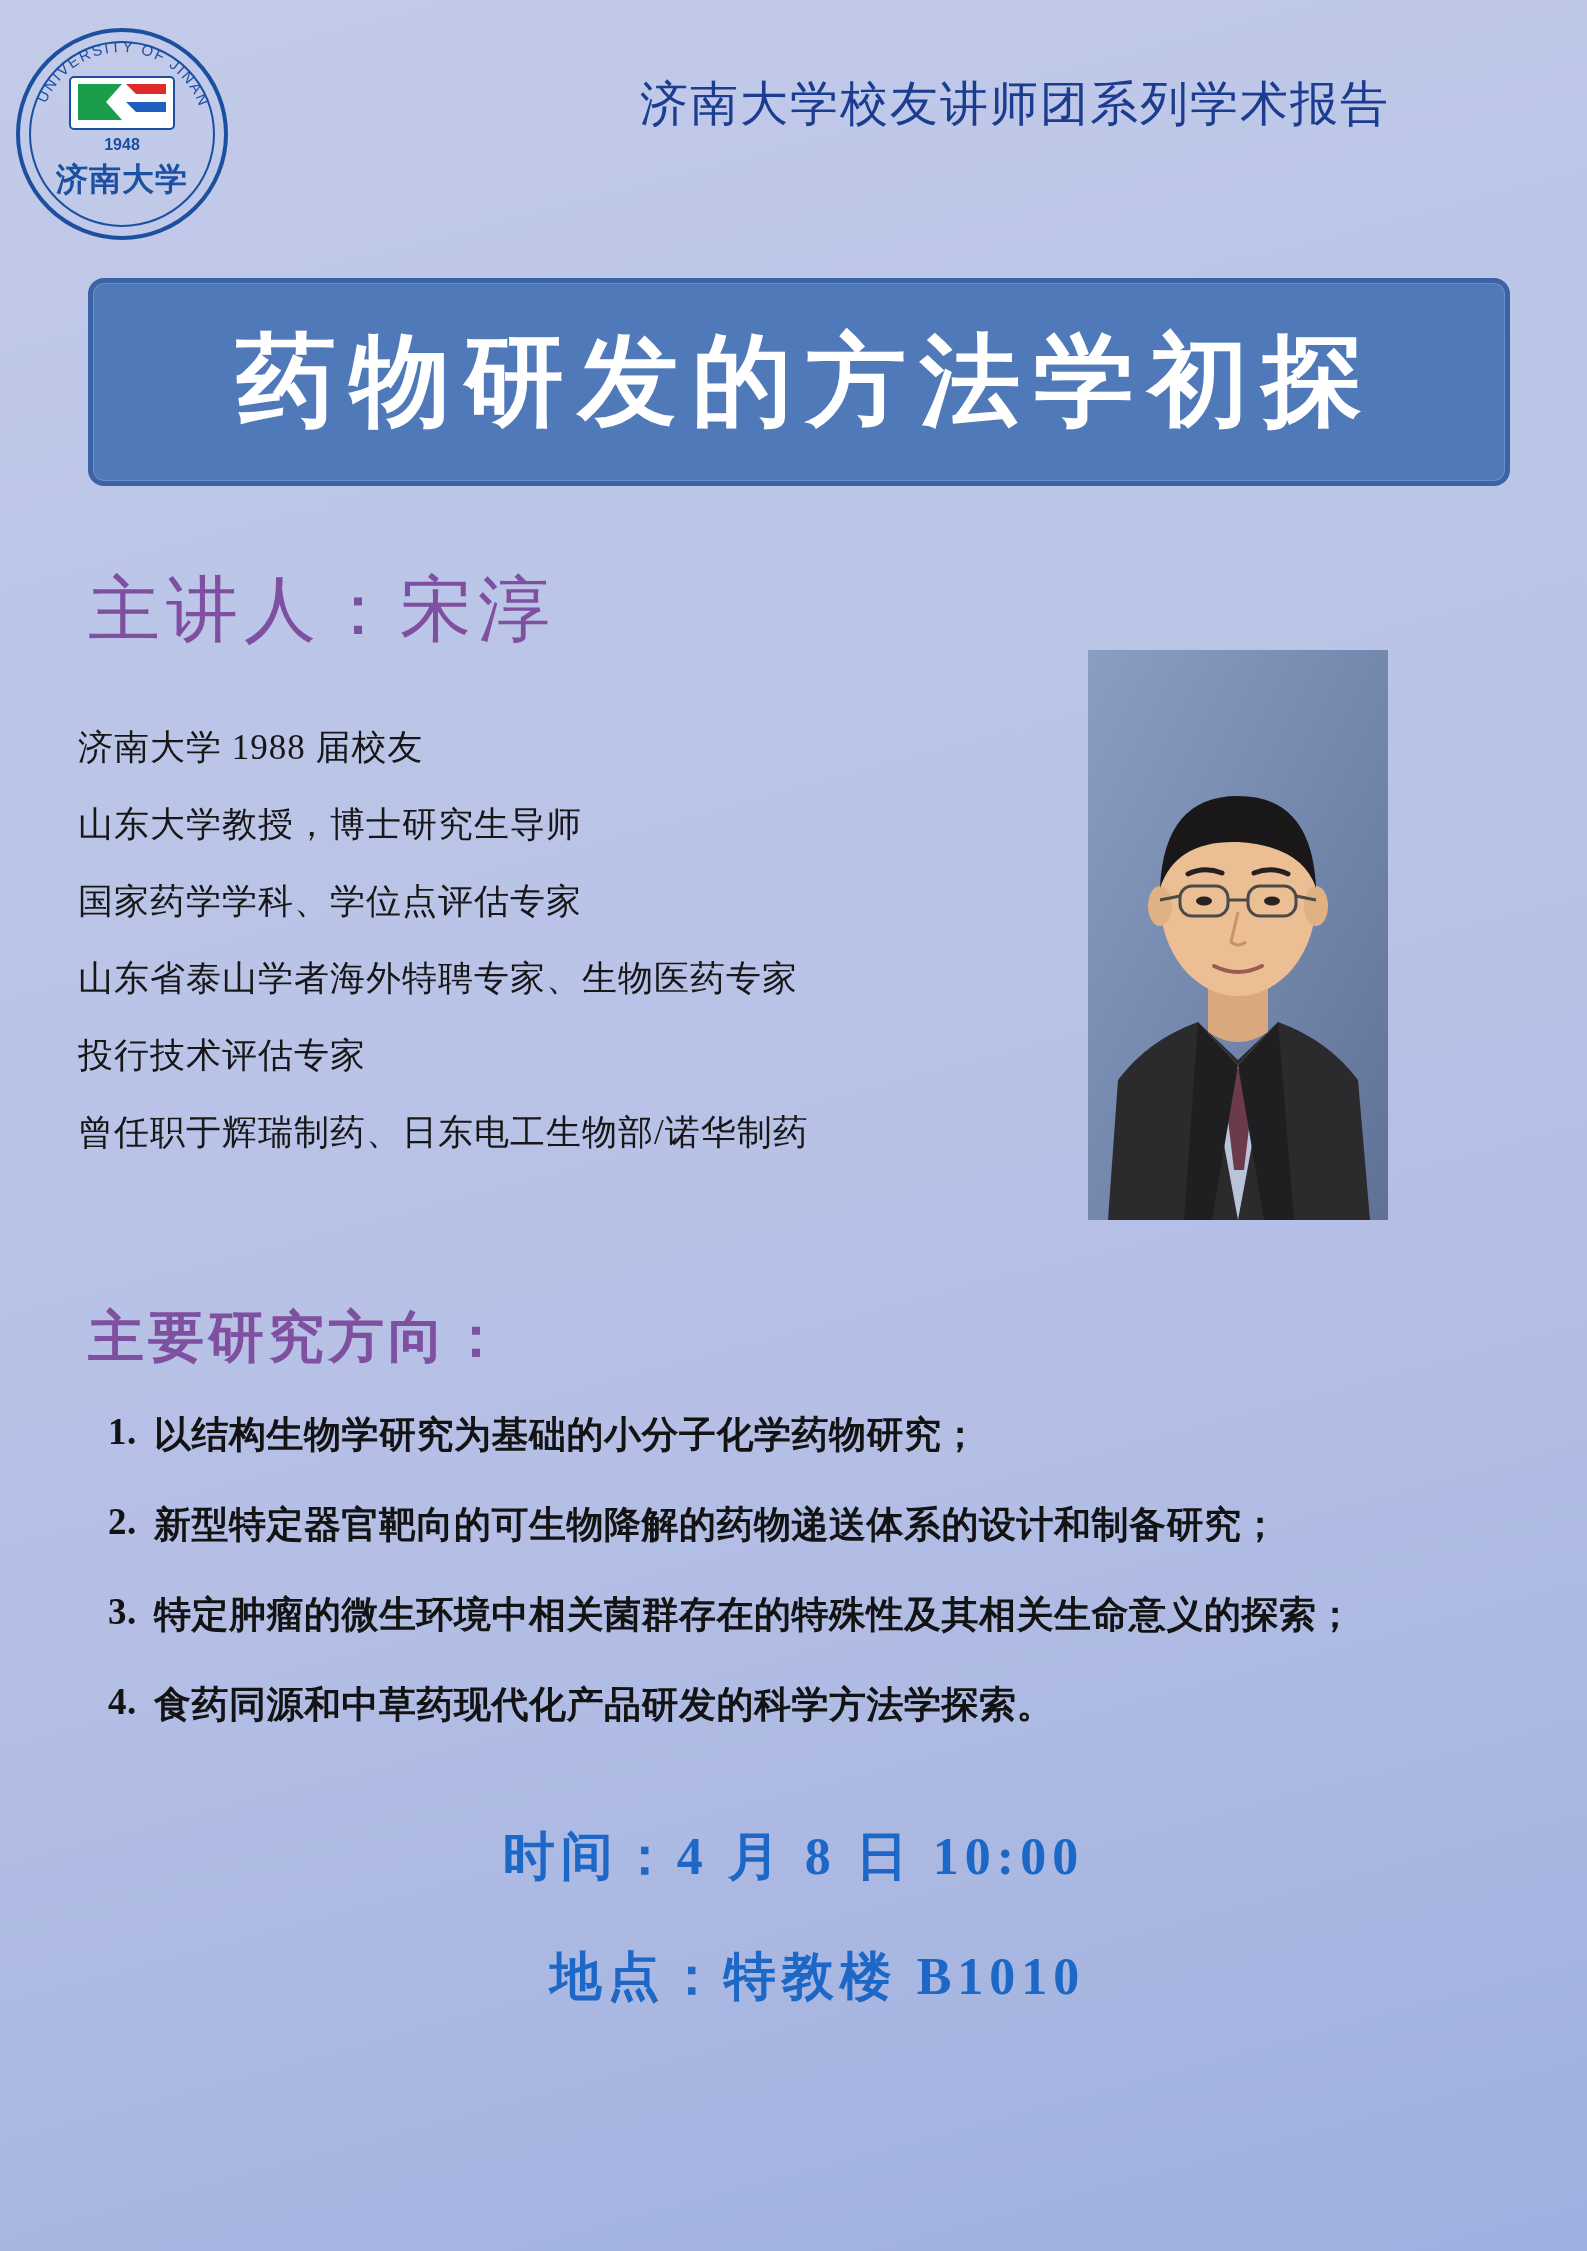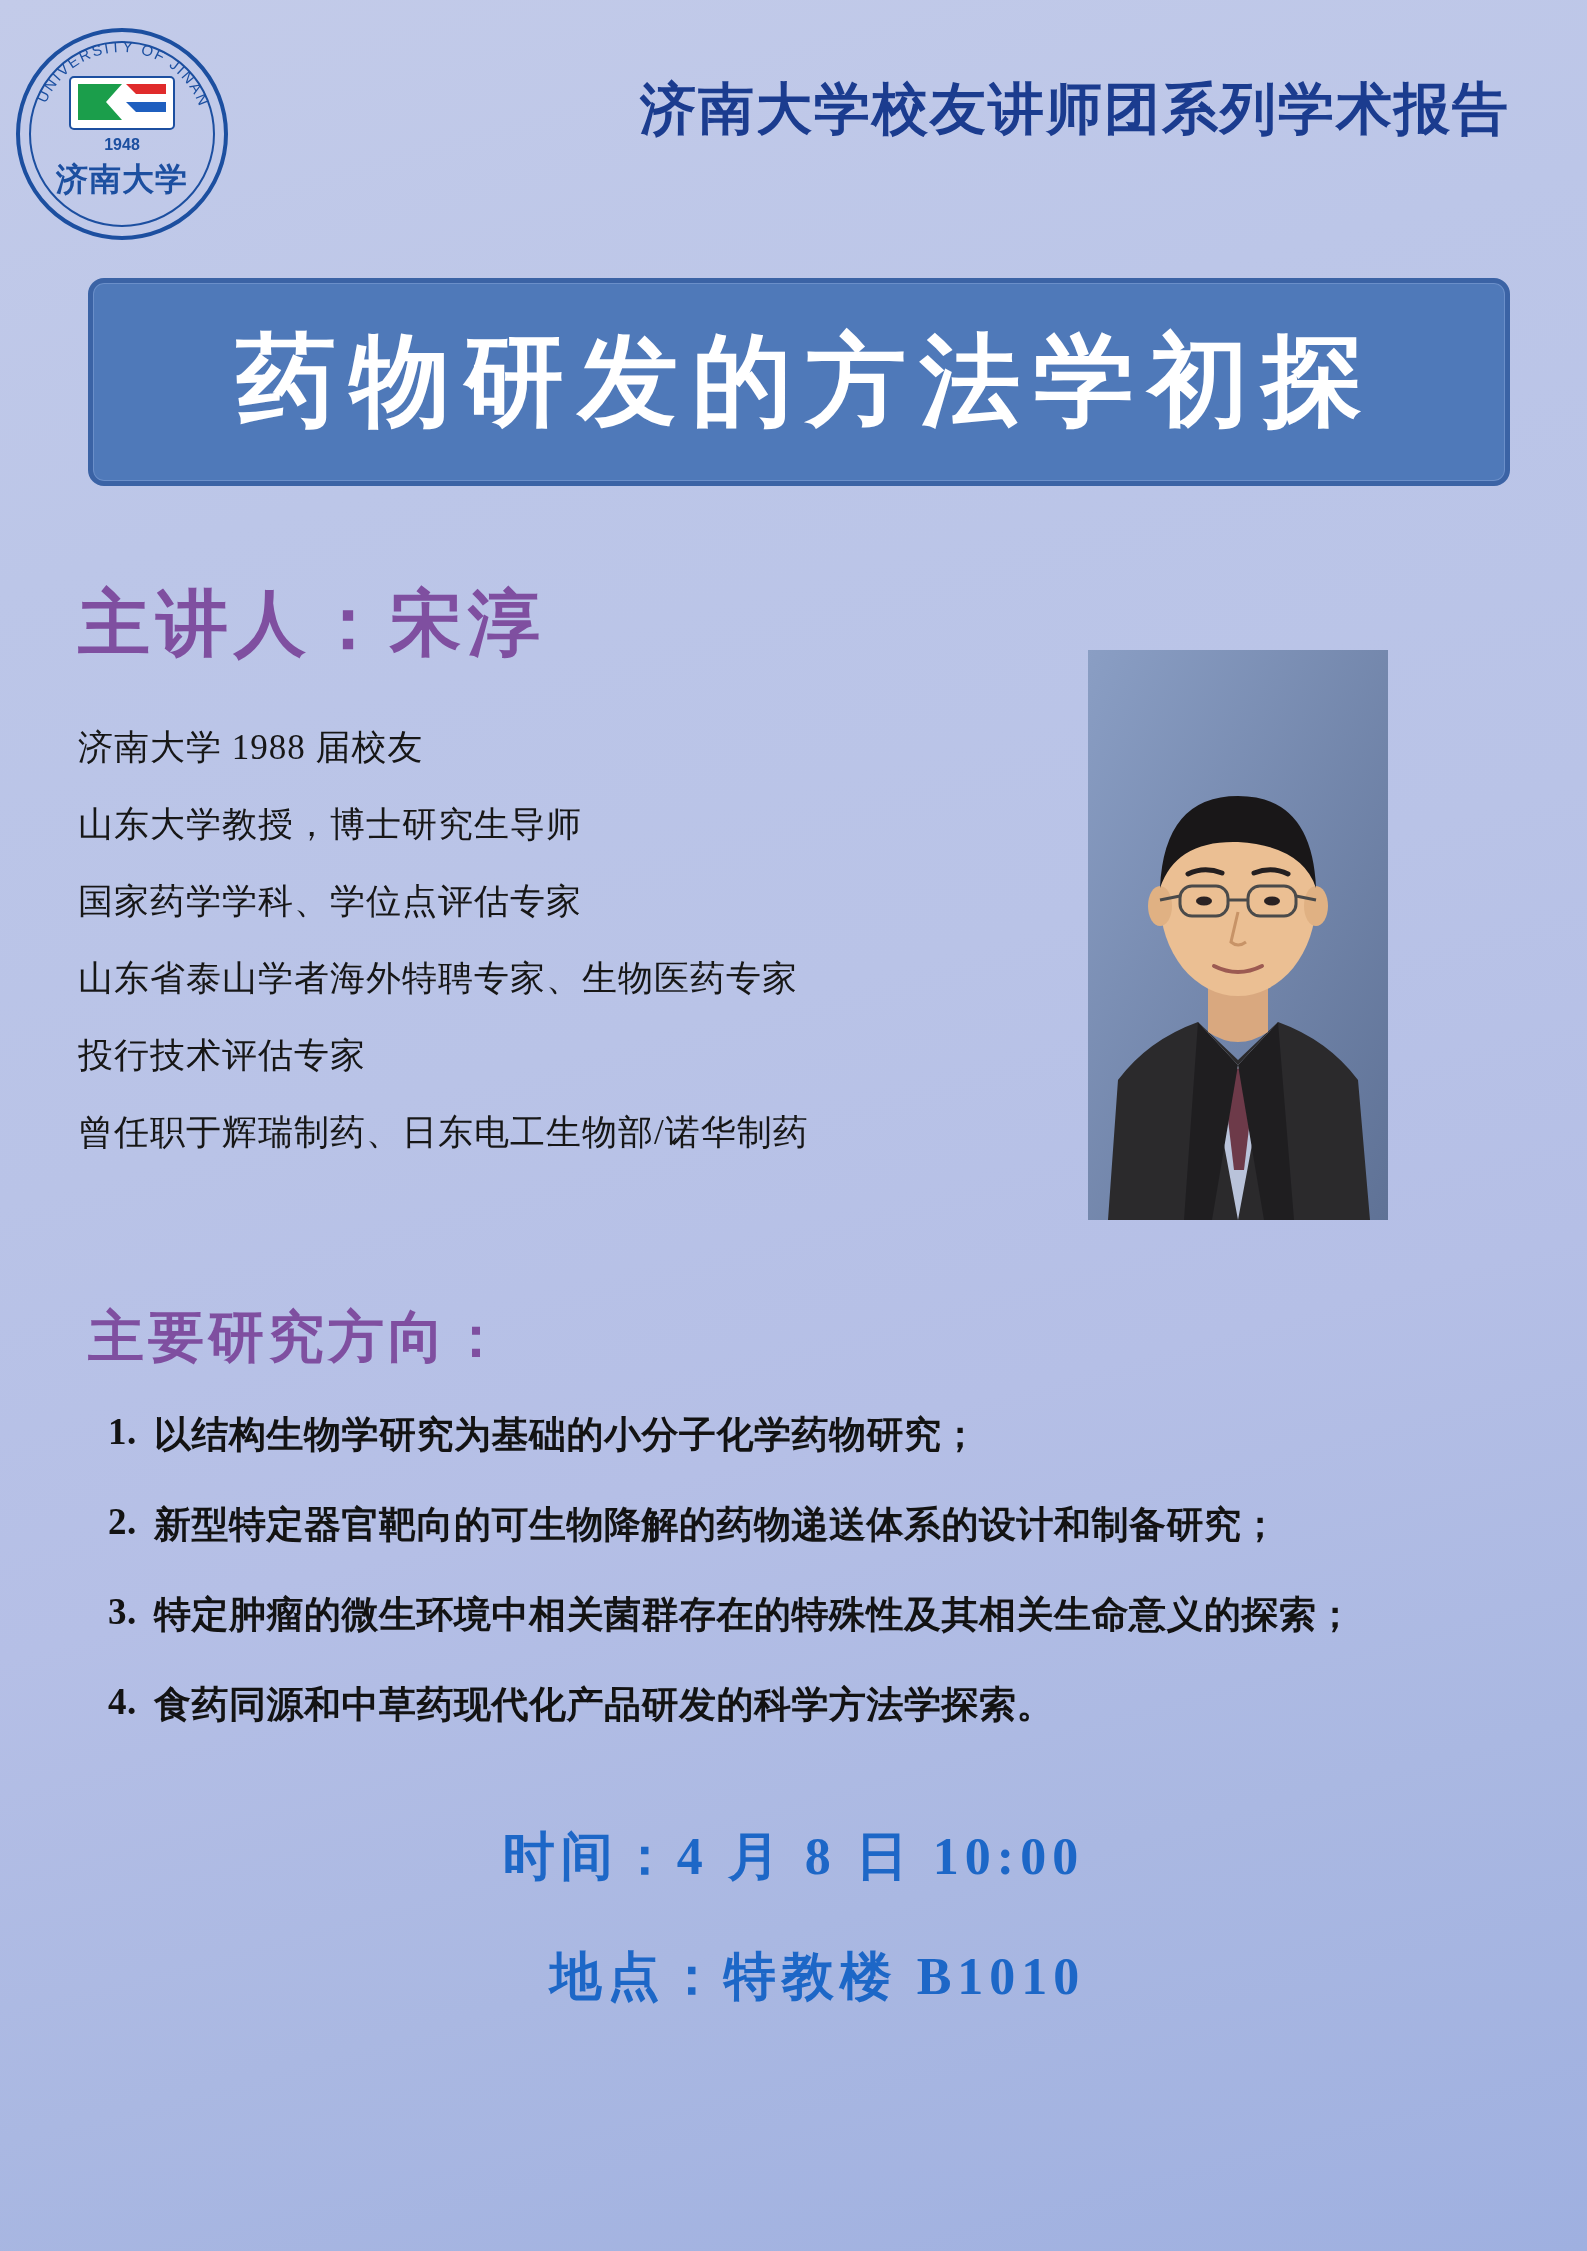--- a/index.html
+++ b/index.html
@@ -34,22 +34,22 @@
     left: 10px;
     top: 22px;
     width: 225px;
     height: 225px;
   }
   .logo svg { display: block; }
   .header-title {
     position: absolute;
     left: 640px;
     top: 72px;
-    font-size: 56px;
-    font-weight: bold;
+    font-size: 48px;
+    font-weight: normal;
     color: #1b3c8f;
     letter-spacing: 2px;
     font-family: "Liberation Serif", "DejaVu Serif", serif;
     white-space: nowrap;
   }
   
   .title-banner {
     position: absolute;
     left: 88px;
     top: 278px;
@@ -68,28 +68,27 @@
     font-size: 100px;
     font-weight: bold;
     letter-spacing: 14px;
     text-indent: 14px;
     font-family: "Liberation Serif", "DejaVu Serif", serif;
     white-space: nowrap;
   }
   
   .speaker-heading {
     position: absolute;
-    left: 78px;
+    left: 88px;
     top: 562px;
     font-size: 72px;
-    font-weight: bold;
+    font-weight: normal;
     color: #7f4fa0;
     letter-spacing: 6px;
     white-space: nowrap;
-    margin-top: 14px;
   }
   .bio {
     position: absolute;
     left: 78px;
     top: 730px;
     width: 960px;
   }
   .bio-line {
     font-size: 35px;
     color: #171717;

